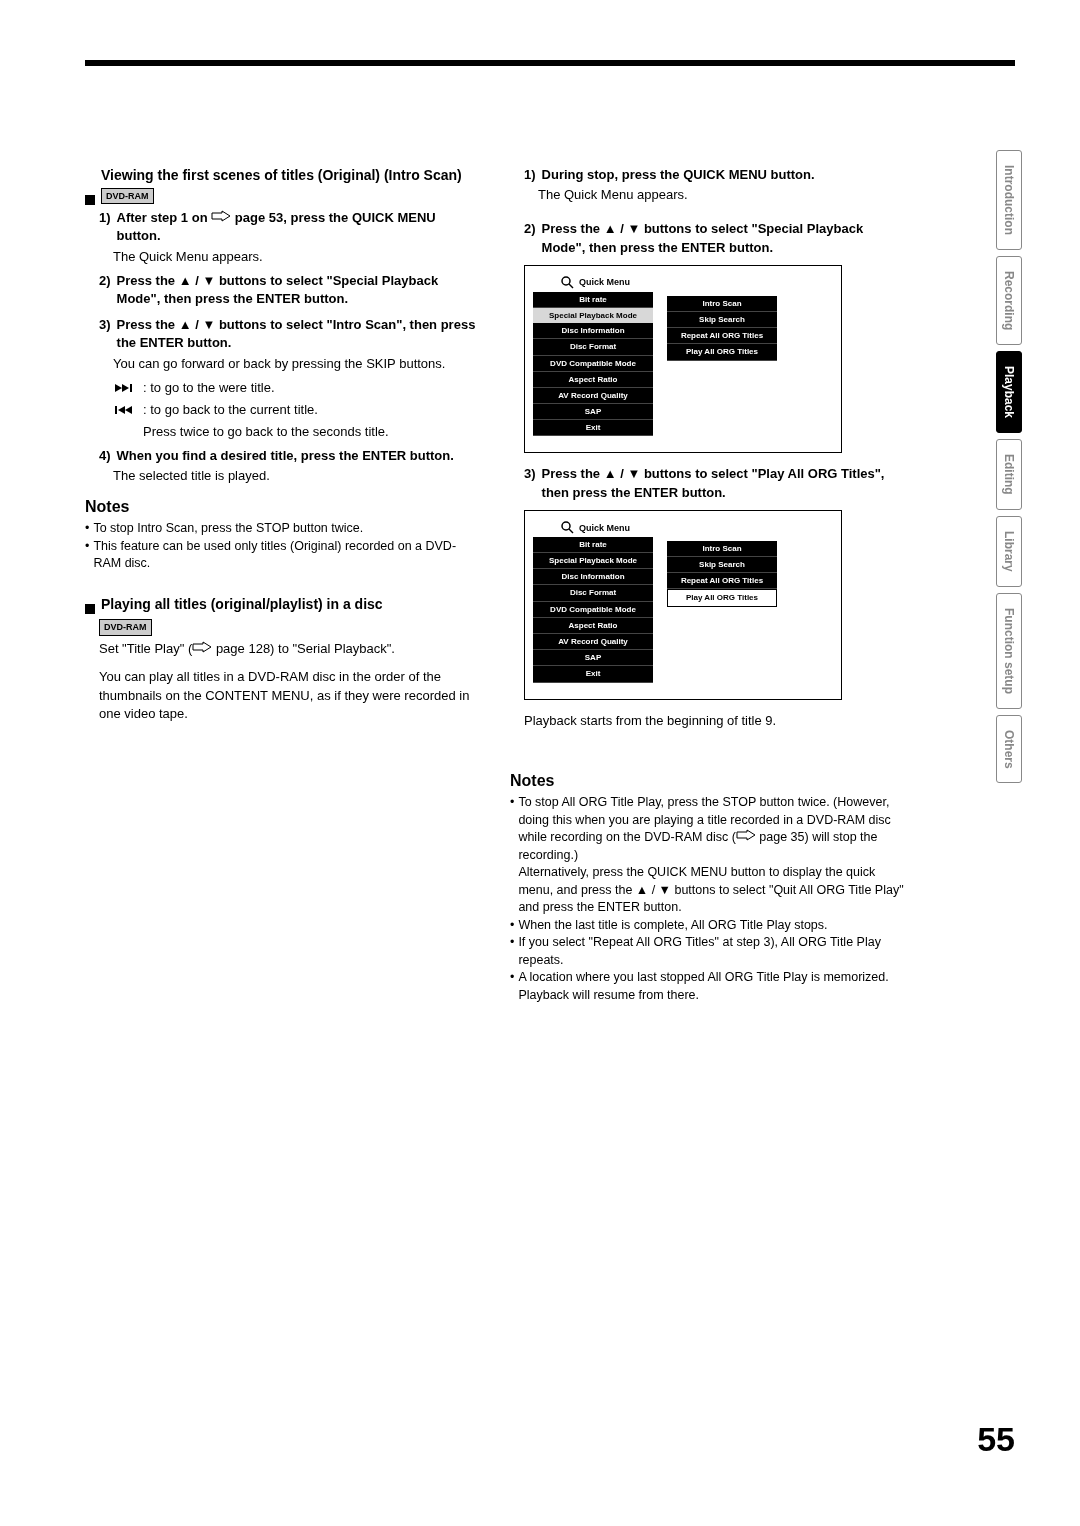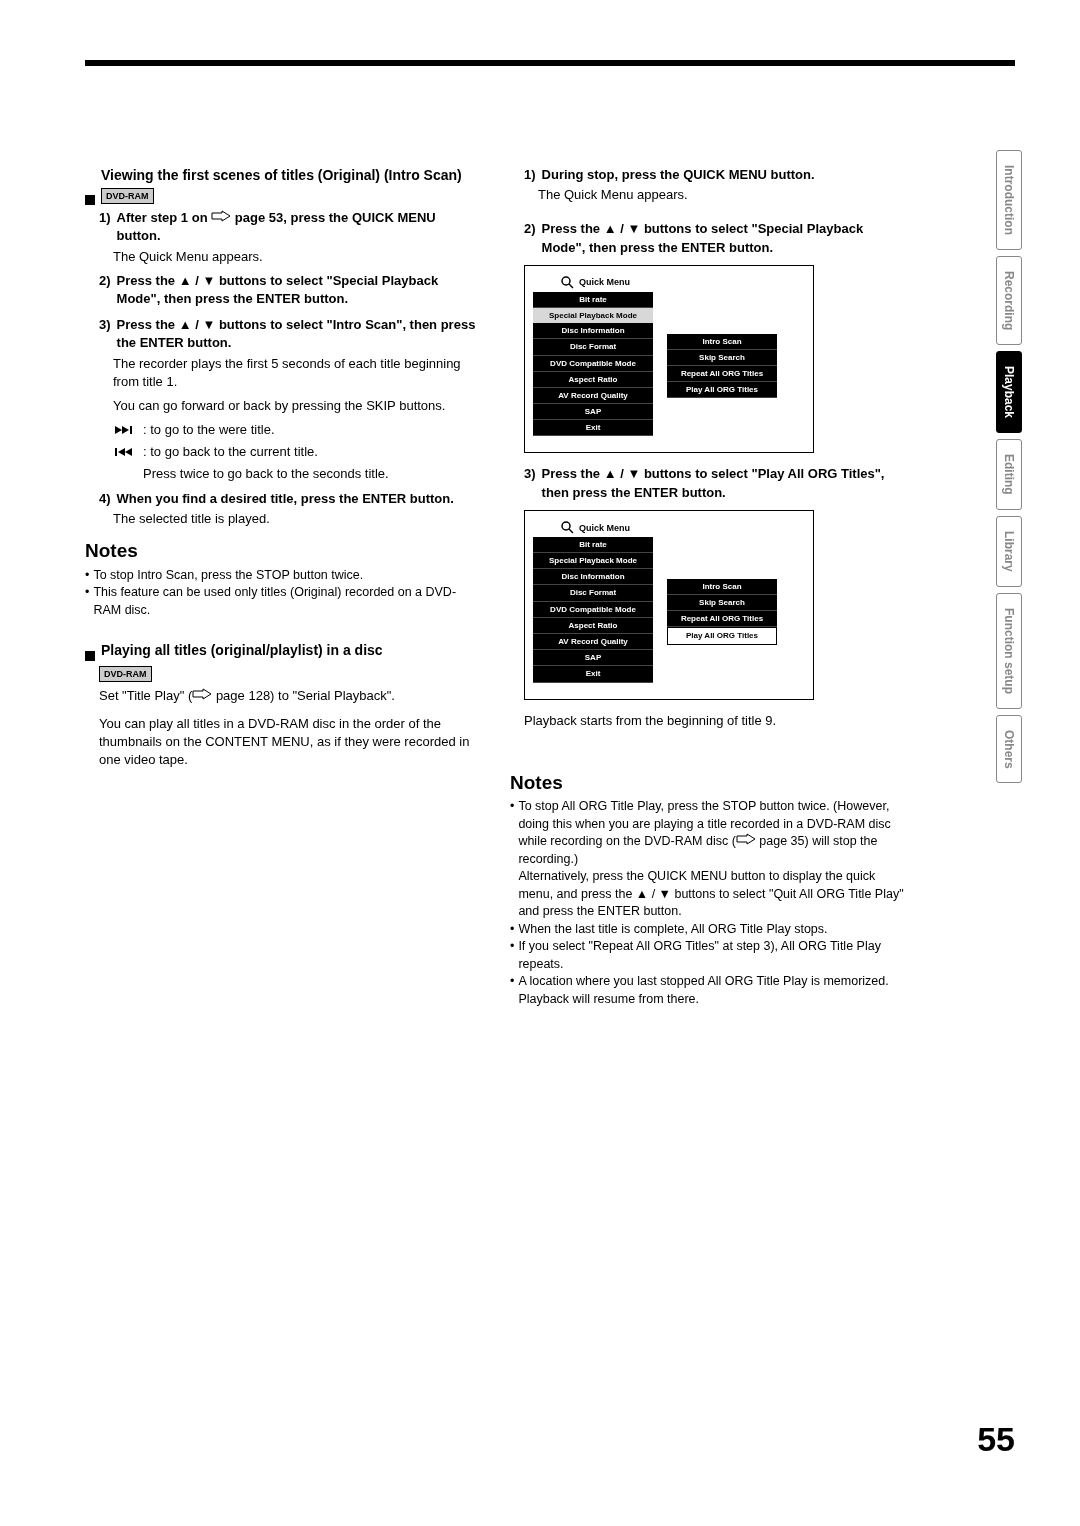--- a/index.html
+++ b/index.html
@@ -88,39 +88,39 @@
     display: flex;
     gap: 6px;
     margin-left: 14px;
     margin-bottom: 2px;
   }
   .step .n { font-weight: bold; white-space: nowrap; }
   .step .t { flex: 1; }
   .b { font-weight: bold; }
   .para { margin: 0 0 6px 28px }
   .para2 { margin: 0 0 10px 14px }
-  .notes-h { font-weight: bold; font-size: 19px; margin: 10px 0 2px 0 }
+  .notes-h { font-weight: bold; font-size: 16px; margin: 10px 0 2px 0 }
   .note-li { display: flex; gap: 4px; margin-left: 0; font-size: 12.5px }
   .note-li .bul { flex-shrink:0 }
   .arrow-page {
     display: inline-flex;
     align-items: center;
   }
   .arrow-page svg { width: 20px; height: 12px; vertical-align: middle }
   .skip-row { display:flex; gap:8px; margin-left:28px; margin-bottom:4px}
   .skip-row .ic { width:22px; display:flex; justify-content:center; align-items:center }
   .menu-box {
     border: 1px solid #000;
     background: #fff;
-    width: 290px;
+    width: 318px;
     margin: 8px 0 12px 14px;
     padding: 10px 8px 16px 8px;
     display: flex;
     gap: 14px;
-    align-items: center;
+    align-items: flex-start;
   }
   .menu-col { display:flex; flex-direction:column; gap:0; }
   .menu-head { display:flex; align-items:center; gap:4px; font-weight:bold; font-size:9px; margin-bottom:2px; padding-left:28px }
   .menu-head .mg { width:14px;height:14px }
   .mitem {
     font-size: 8px;
     font-weight: bold;
     text-align: center;
     padding: 2px 0;
     white-space: nowrap;
@@ -176,21 +176,20 @@
     <div class="step">
       <span class="n b">2)</span>
       <span class="t b">Press the ▲ / ▼ buttons to select "Special Playback Mode", then press the ENTER button.</span>
     </div>
     <div style="height:6px"></div>
 
     <div class="step">
       <span class="n b">3)</span>
       <span class="t b">Press the ▲ / ▼ buttons to select "Intro Scan", then press the ENTER button.</span>
     </div>
-    <div class="para">The recorder plays the first 5 seconds of each title beginning from title 1.</div>
     <div class="para">You can go forward or back by pressing the SKIP buttons.</div>
 
     <div class="skip-row">
       <span class="ic">
           <svg width="20" height="10" viewBox="0 0 20 10">
             <path d="M1 1 L8 5 L1 9 Z M8 1 L15 5 L8 9 Z" fill="#000"></path>
             <rect x="16" y="1" width="2" height="8" fill="#000"></rect>
           </svg>
         </span>
       <span>: to go to the were title.</span>

